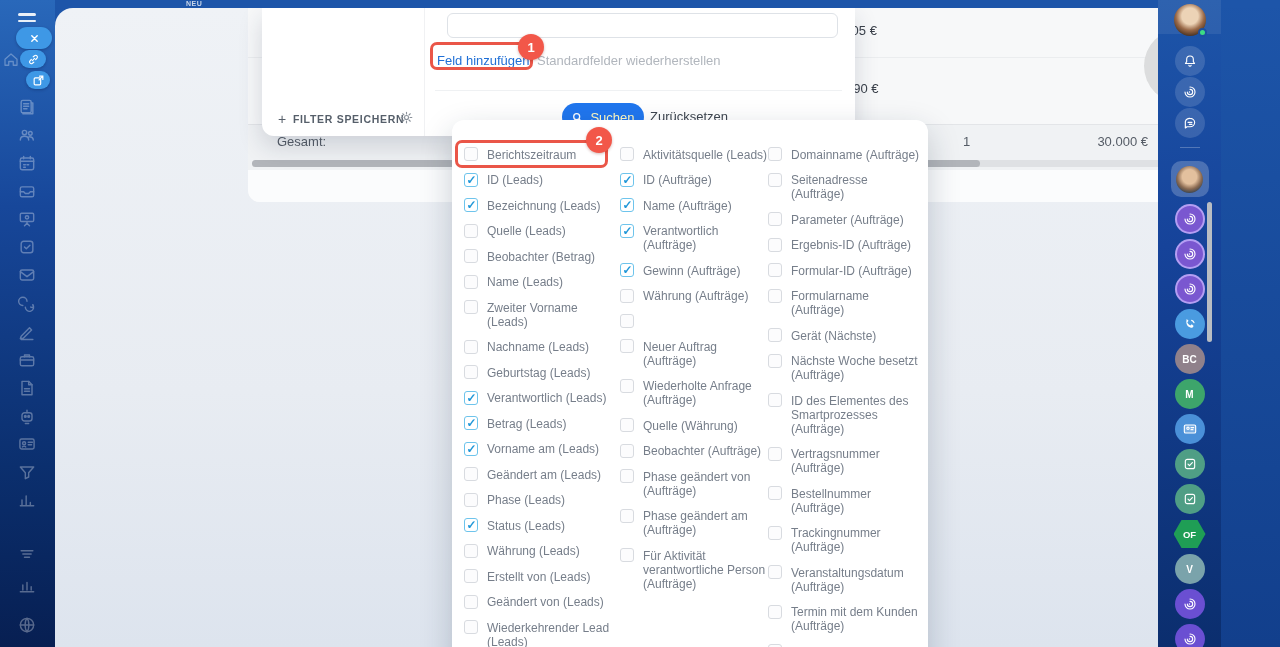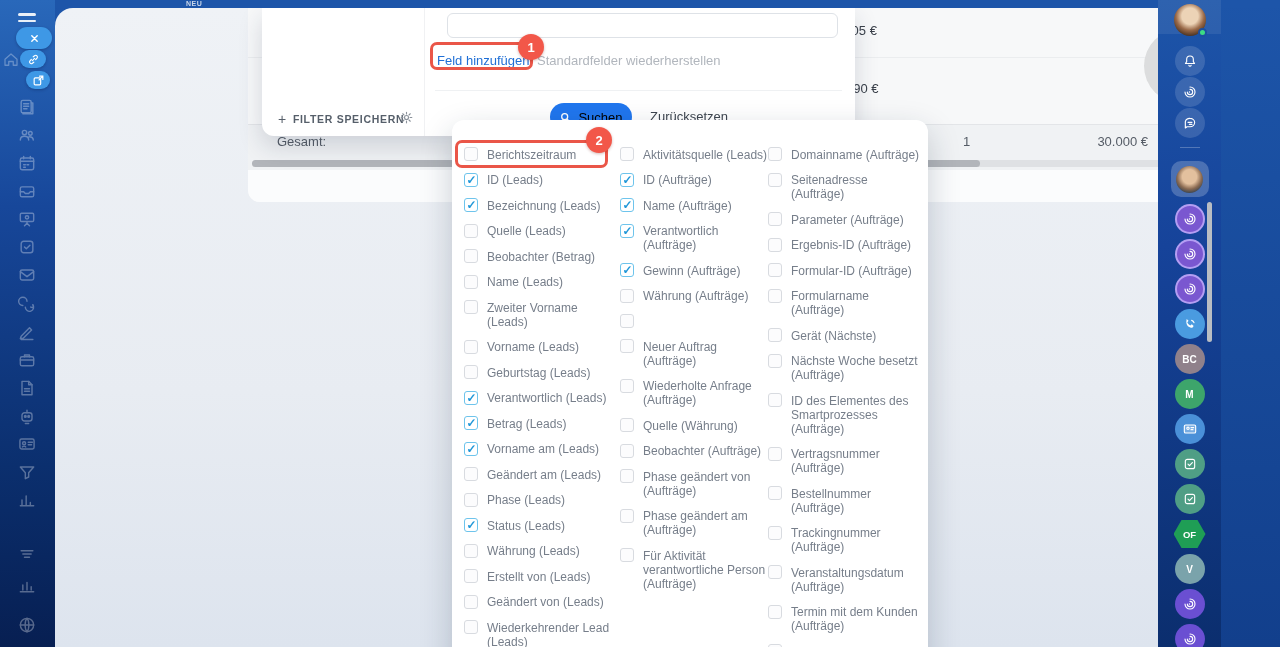--- a/index.html
+++ b/index.html
@@ -68,22 +68,22 @@
     box-shadow:0 10px 25px rgba(25,39,66,.16);}
   .fpop .lpane{position:absolute;left:0;top:0;width:163px;height:128px;border-right:1px solid #f0f1f3;border-radius:0 0 0 12px;}
   .savef{position:absolute;left:16px;top:103px;font-size:10.5px;font-weight:bold;letter-spacing:.7px;color:#565f6a;display:flex;align-items:center;gap:6px;cursor:pointer;}
   .savef .plus{font-size:14px;font-weight:normal;color:#565f6a;}
   .gear{position:absolute;left:137px;top:102px;width:15px;height:15px;color:#8b929b;}
   .gear svg{width:15px;height:15px;}
   .finput{position:absolute;left:185px;top:5px;width:391px;height:25px;border:1px solid #dee2e7;border-radius:6px;background:#fff;font-size:12px;padding:0 8px;color:#333;}
   .addfield{position:absolute;left:175px;top:45px;font-size:13px;color:#1f6fd6;cursor:pointer;}
   .restore{position:absolute;left:275px;top:45px;font-size:13px;color:#b1b6bd;}
   .fdivider{position:absolute;left:173px;top:82px;width:407px;height:1px;background:#eff1f3;}
-  .searchbtn{position:absolute;left:288px;top:95px;width:82px;height:28px;border-radius:16px;background:#2076ee;border:none;
-    color:#000000;font-size:13px;display:flex;align-items:center;justify-content:center;gap:6px;cursor:pointer;}
+  .searchbtn{position:absolute;left:300px;top:95px;width:82px;height:28px;border-radius:16px;background:#2076ee;border:none;
+    color:#fef9c3;font-size:13px;display:flex;align-items:center;justify-content:center;gap:6px;cursor:pointer;}
   .searchbtn svg{width:13px;height:13px;}
   .resetbtn{position:absolute;left:388px;top:101px;font-size:13px;color:#3e454f;cursor:pointer;}
 
   
   .fdrop{left:452px;top:120px;width:476px;height:560px;background:#fff;border-radius:12px;
     box-shadow:0 12px 32px rgba(25,39,66,.22);display:flex;padding:27px 0 0 12px;}
   .fd-col{display:flex;flex-direction:column;}
   .fd-col.c1{width:156px;}.fd-col.c2{width:148px;}.fd-col.c3{width:148px;}
   .fd-item{display:flex;align-items:flex-start;margin-bottom:11px;cursor:pointer;}
   .cbox{flex:0 0 auto;width:14px;height:14px;border-radius:3px;border:1px solid #d8dbe0;background:#fcfcfd;margin-right:9px;position:relative;}
@@ -182,21 +182,21 @@
           <span class="cbox"></span>
           <span class="fd-label">Name (Leads)</span>
         </div>
         <div class="fd-item">
           <span class="cbox"></span>
           <span class="fd-label">Zweiter Vorname
 (Leads)</span>
         </div>
         <div class="fd-item">
           <span class="cbox"></span>
-          <span class="fd-label">Vorname (Leads)</span>
+          <span class="fd-label">Nachname (Leads)</span>
         </div>
         <div class="fd-item">
           <span class="cbox"></span>
           <span class="fd-label">Geburtstag (Leads)</span>
         </div>
         <div class="fd-item">
           <span class="cbox on"></span>
           <span class="fd-label">Verantwortlich (Leads)</span>
         </div>
         <div class="fd-item">

